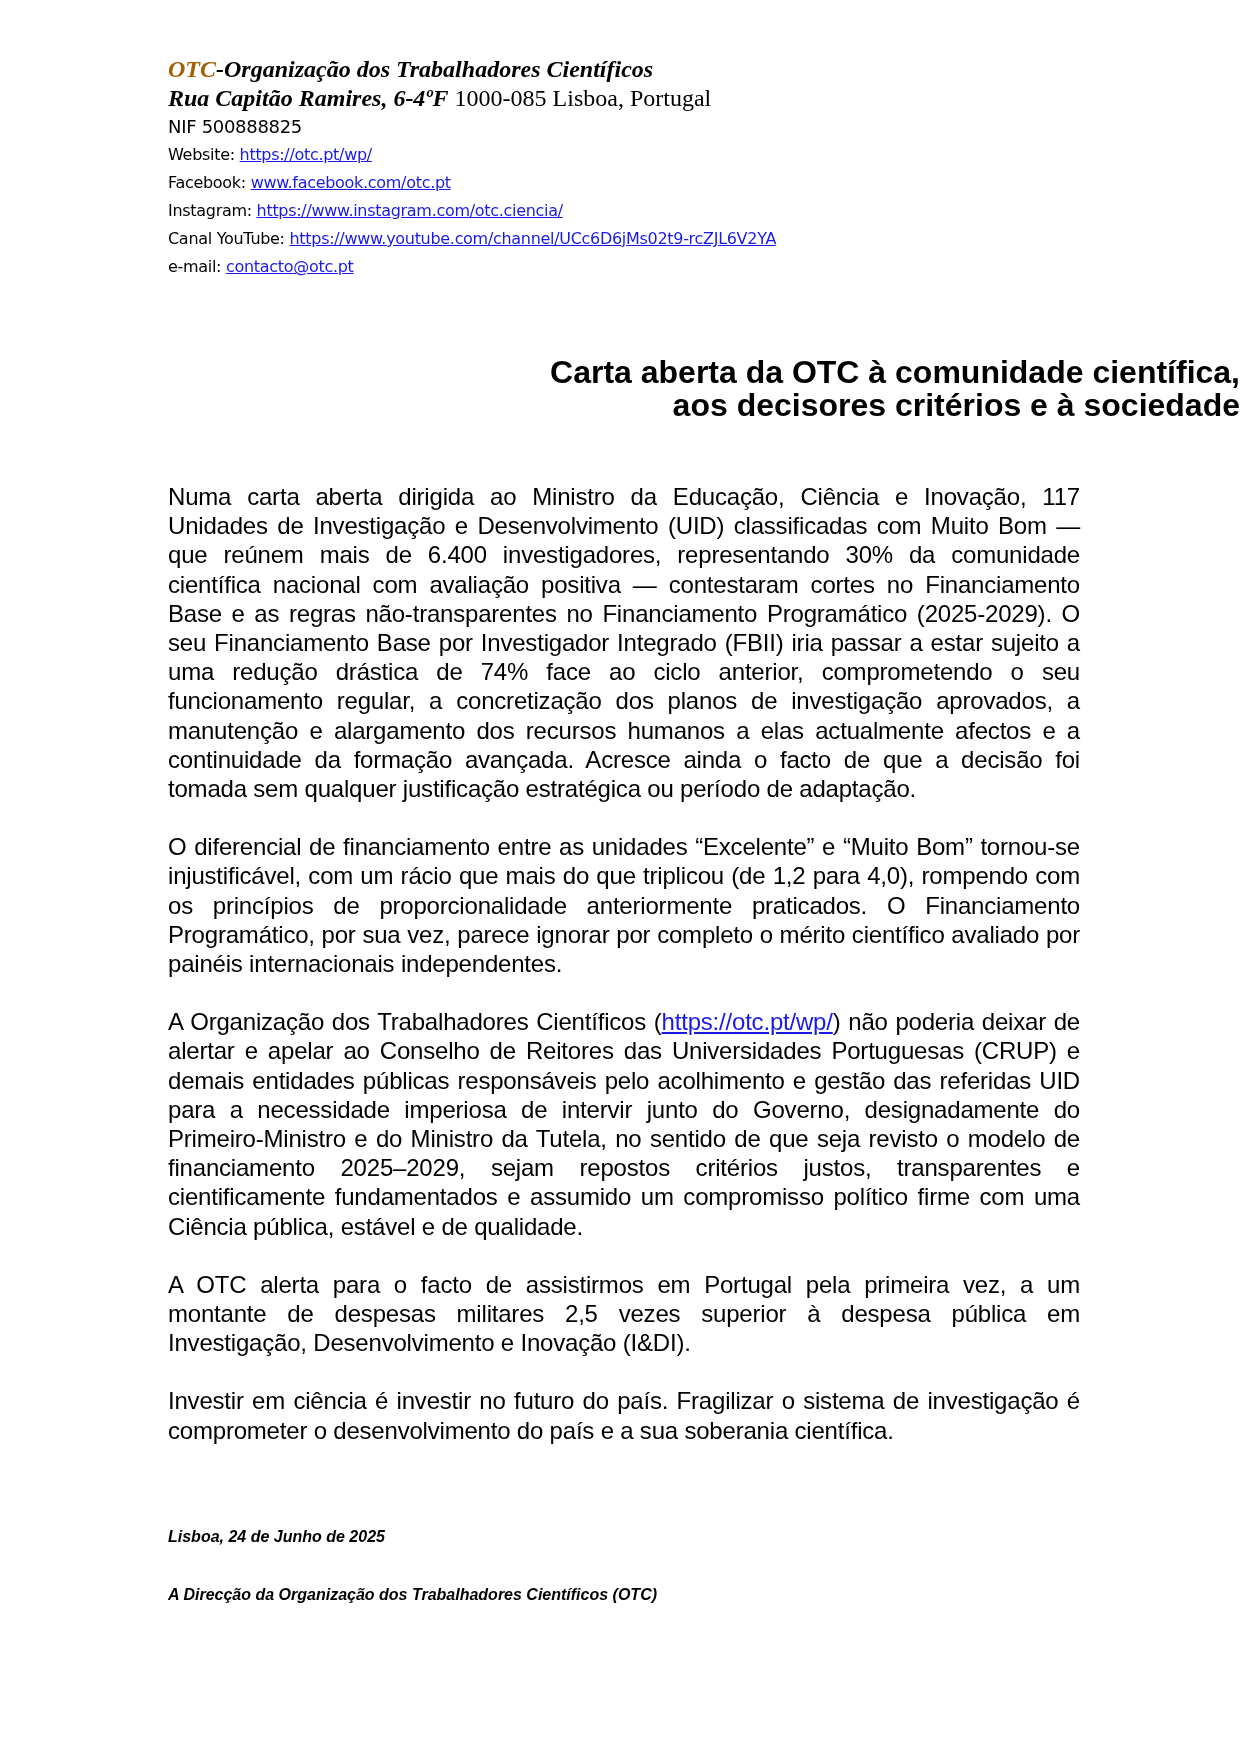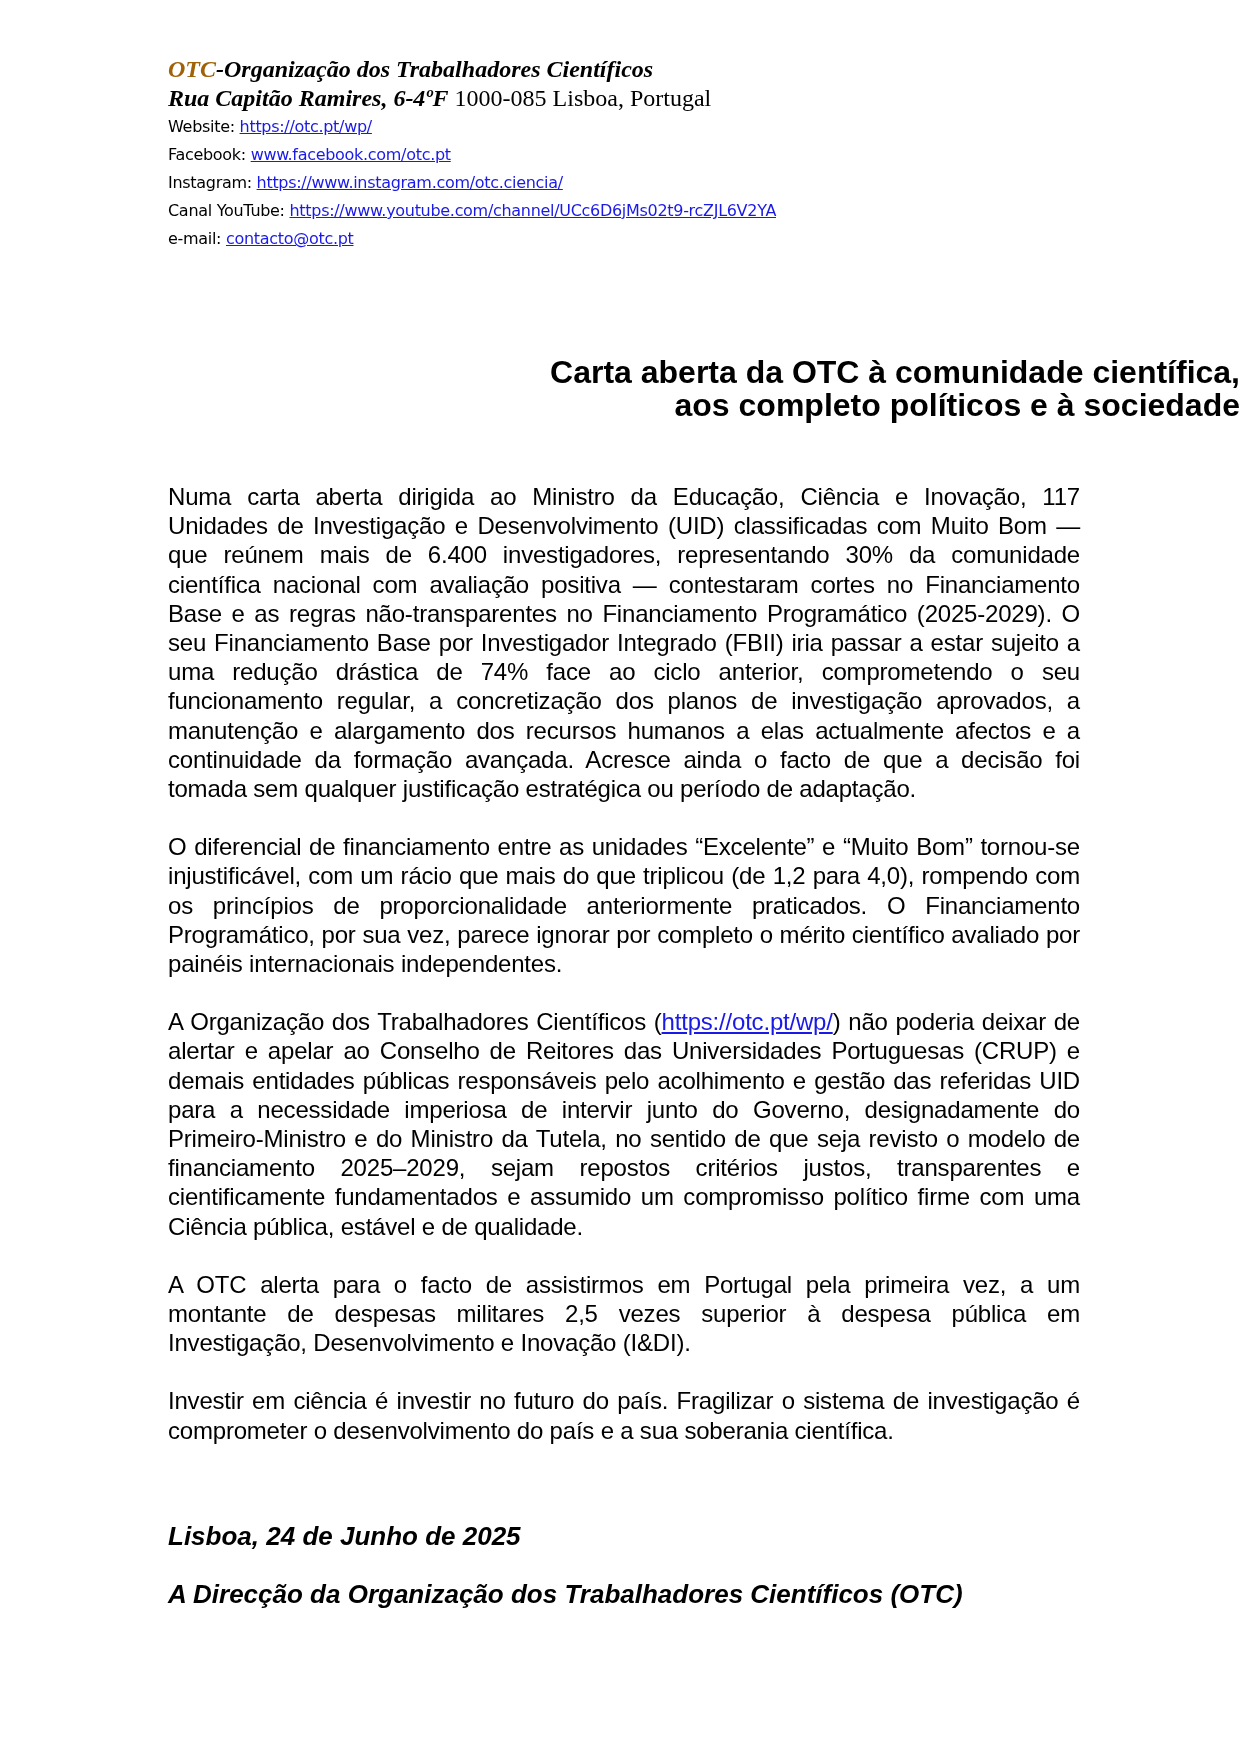--- a/index.html
+++ b/index.html
@@ -71,59 +71,60 @@
     }
     .body-text p {
       margin: 0 0 29px 0;
     }
     .sign {
       position: absolute;
       left: 168px;
       font-family: "Liberation Sans", sans-serif;
       font-weight: bold;
       font-style: italic;
-      font-size: 26px;
+      font-size: 16px;
       line-height: 29px;
       white-space: nowrap;
     }
     .sign.date { top: 1522px; }
     .sign.author { top: 1580px; }
   </style>
 </head>
 <body>
 
 <div class="page">
 
   <div class="letterhead">
     <div class="lh-line-serif">
       <span class="bi otc">OTC</span><span class="bi">-Organização dos Trabalhadores Científicos</span>
     </div>
     <div class="lh-line-serif">
       <span class="bi">Rua Capitão Ramires, 6-4ºF</span><span> 1000-085 Lisboa, Portugal</span>
     </div>
+    <div class="lh-line-sans nif">NIF 500888825</div>
     <div class="lh-line-sans">
       <span>Website: </span><a class="link">https://otc.pt/wp/</a>
     </div>
     <div class="lh-line-sans">
       <span>Facebook: </span><a class="link">www.facebook.com/otc.pt</a>
     </div>
     <div class="lh-line-sans">
       <span>Instagram: </span><a class="link">https://www.instagram.com/otc.ciencia/</a>
     </div>
     <div class="lh-line-sans">
       <span>Canal YouTube: </span><a class="link">https://www.youtube.com/channel/UCc6D6jMs02t9-rcZJL6V2YA</a>
     </div>
     <div class="lh-line-sans">
       <span>e-mail: </span><a class="link">contacto@otc.pt</a>
     </div>
   </div>
 
   <div class="title">
     <div>Carta aberta da OTC à comunidade científica,</div>
-    <div>aos completo políticos e à sociedade</div>
+    <div>aos decisores critérios e à sociedade</div>
   </div>
 
   <div class="body-text">
     <p>Numa carta aberta dirigida ao Ministro da Educação, Ciência e Inovação, 117 Unidades de Investigação e Desenvolvimento (UID) classificadas com Muito Bom — que reúnem mais de 6.400 investigadores, representando 30% da comunidade científica nacional com avaliação positiva — contestaram cortes no Financiamento Base e as regras não-transparentes no Financiamento Programático (2025-2029). O seu Financiamento Base por Investigador Integrado (FBII) iria passar a estar sujeito a uma redução drástica de 74% face ao ciclo anterior, comprometendo o seu funcionamento regular, a concretização dos planos de investigação aprovados, a manutenção e alargamento dos recursos humanos a elas actualmente afectos e a continuidade da formação avançada. Acresce ainda o facto de que a decisão foi tomada sem qualquer justificação estratégica ou período de adaptação.</p>
     <p>O diferencial de financiamento entre as unidades “Excelente” e “Muito Bom” tornou-se injustificável, com um rácio que mais do que triplicou (de 1,2 para 4,0), rompendo com os princípios de proporcionalidade anteriormente praticados. O Financiamento Programático, por sua vez, parece ignorar por completo o mérito científico avaliado por painéis internacionais independentes.</p>
     <p><span>A Organização dos Trabalhadores Científicos (</span><a class="link">https://otc.pt/wp/</a><span>) não poderia deixar de alertar e apelar ao Conselho de Reitores das Universidades Portuguesas (CRUP) e demais entidades públicas responsáveis pelo acolhimento e gestão das referidas UID para a necessidade imperiosa de intervir junto do Governo, designadamente do Primeiro-Ministro e do Ministro da Tutela, no sentido de que seja revisto o modelo de financiamento 2025–2029, sejam repostos critérios justos, transparentes e cientificamente fundamentados e assumido um compromisso político firme com uma Ciência pública, estável e de qualidade.</span></p>
     <p>A OTC alerta para o facto de assistirmos em Portugal pela primeira vez, a um montante de despesas militares 2,5 vezes superior à despesa pública em Investigação, Desenvolvimento e Inovação (I&amp;DI).</p>
     <p>Investir em ciência é investir no futuro do país. Fragilizar o sistema de investigação é comprometer o desenvolvimento do país e a sua soberania científica.</p>
   </div>
 

